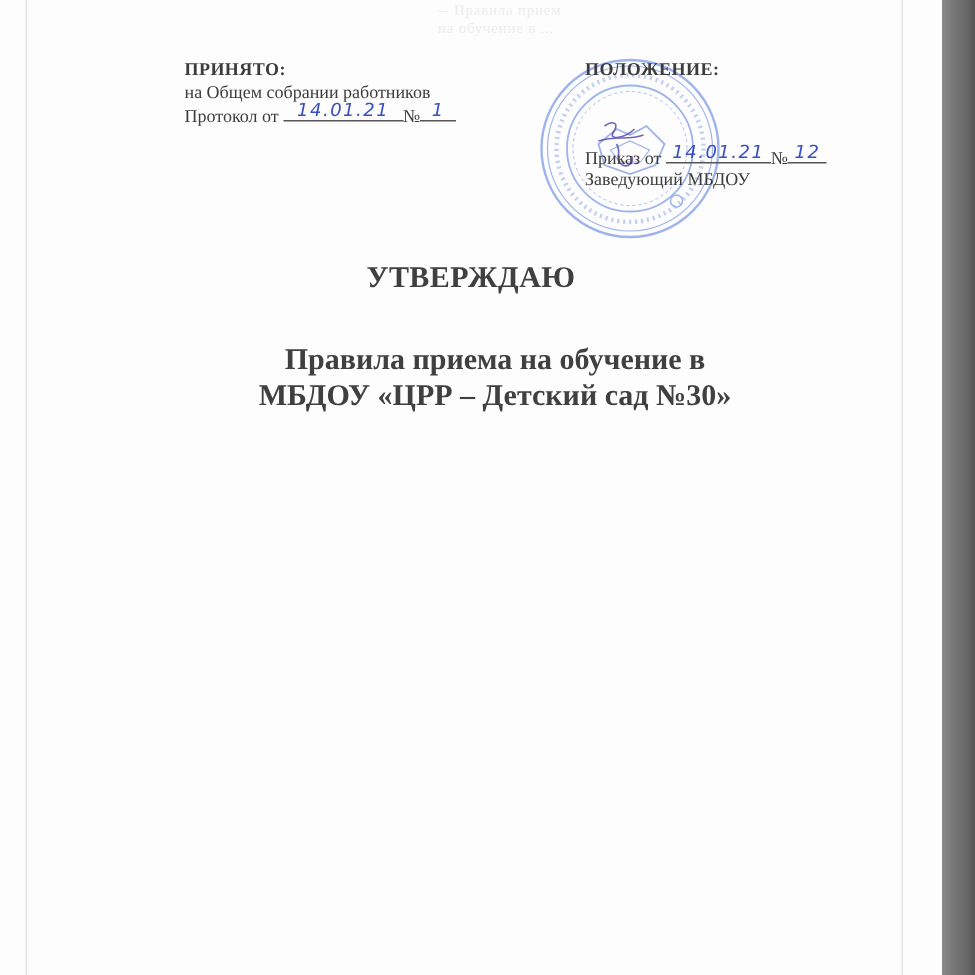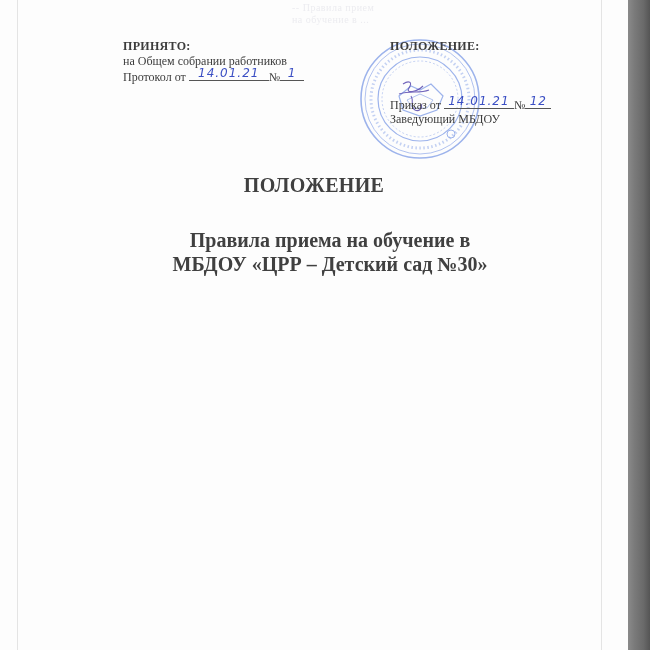--- a/index.html
+++ b/index.html
@@ -98,20 +98,20 @@
       <span>Приказ от</span>
       <span class="fill" style="width:70px;">
         <span class="hand">14.01.21</span>
       </span><span>№</span><span class="fill" style="width:26px;margin-top:42px;">
         <span class="hand">12</span>
       </span>
     </div>
     <div class="line">Заведующий МБДОУ</div>
   </div>
 
-  <div class="title-main">ПОЛОЖЕНИЕ</div>
+  <div class="title-main">УТВЕРЖДАЮ</div>
   <div class="title-sub">
     <div>Правила приема на обучение в</div>
     <div>МБДОУ «ЦРР – Детский сад №30»</div>
   </div>
 </div>
 
 <div class="scan-border"></div>
 
 </body></html>

